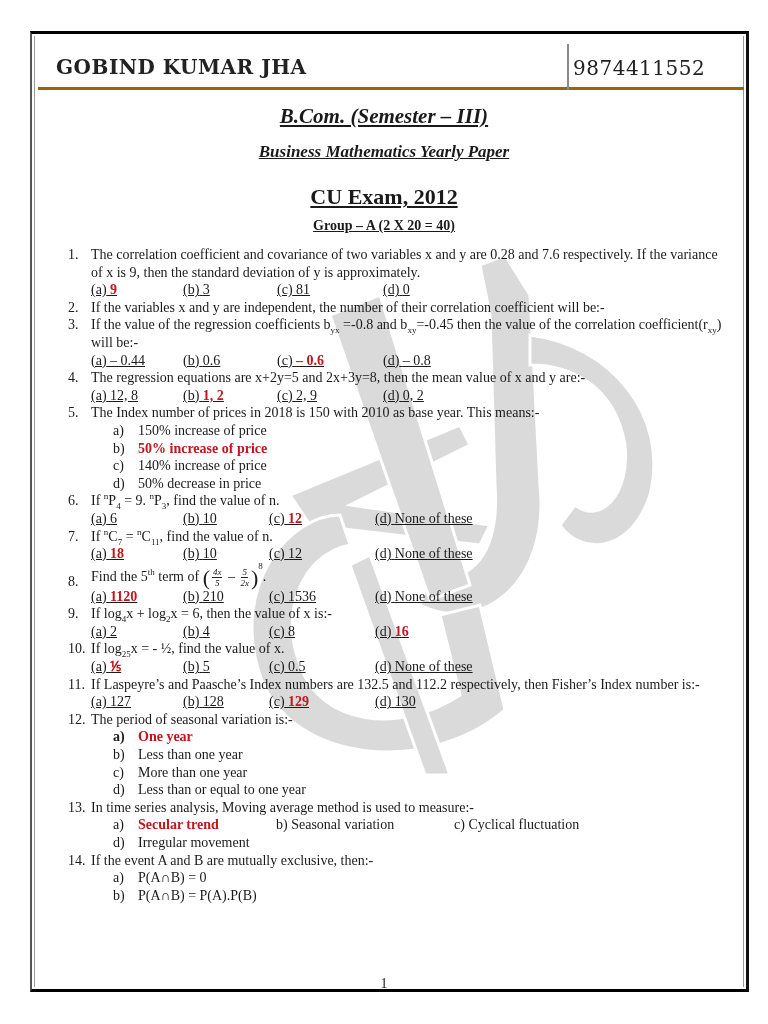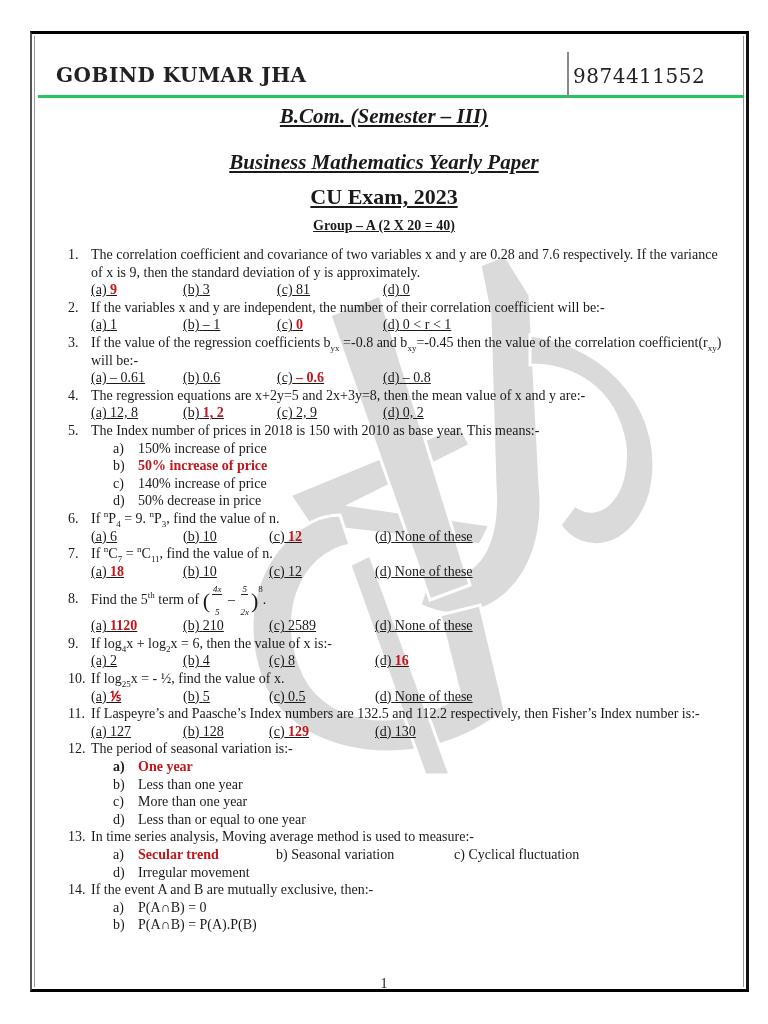--- a/index.html
+++ b/index.html
@@ -3,44 +3,44 @@
 <meta charset="utf-8">
 <style>
   html, body { margin:0; padding:0; background:#ffffff; }
   body { width:768px; height:1024px; position:relative; overflow:hidden;
          font-family:"Liberation Serif", serif; color:#1a1a1a; }
   .page-frame { position:absolute; left:30px; top:31px; width:719px; height:961px;
          border-top:3px solid #000; border-bottom:3px solid #000;
          border-left:2px solid #555; border-right:3px solid #111; box-sizing:border-box; }
   .page-frame::before { content:""; position:absolute; left:2px; right:2px; top:2px; bottom:2px;
          border-left:1px solid #999; border-right:1px solid #999; }
-  .header { position:absolute; left:38px; top:52px; width:706px; height:43px;
-         border-bottom:3px solid #22c55e; }
+  .header { position:absolute; left:38px; top:44px; width:706px; height:43px;
+         border-bottom:3px solid #a16207; }
   .header-name { position:absolute; left:18px; top:11px; font-family:"DejaVu Serif", serif;
          font-size:20px; font-weight:bold; letter-spacing:0.5px; color:#222; transform:scaleY(1.05); }
   .header-divider { position:absolute; left:529px; top:0; height:46px; border-left:2px solid #8a8a8a; }
   .header-phone { position:absolute; left:535px; top:12px; font-family:"DejaVu Serif", serif;
          font-size:20px; color:#222; letter-spacing:0.5px; }
   .title-block { position:absolute; left:0; width:768px; text-align:center; }
   .t1 { top:104px; font-size:21px; font-weight:bold; font-style:italic; text-decoration:underline; }
-  .t2 { top:142px; font-size:21px; font-weight:bold; font-style:italic; text-decoration:underline;margin-top:8px; }
+  .t2 { top:142px; font-size:17px; font-weight:bold; font-style:italic; text-decoration:underline; }
   .t3 { top:184px; font-size:22px; font-weight:bold; text-decoration:underline; }
   .t4 { top:218px; font-size:14px; font-weight:bold; text-decoration:underline; }
   .questions { position:absolute; left:68px; top:246px; width:660px; font-size:14px; line-height:17.6px; }
   .q { position:relative; padding-left:23px; }
   .q-num { position:absolute; left:0; top:0; }
   .opts-row { display:flex;text-decoration:underline; }
   .opts-row span.opt { display:inline-block; }
   .ans { color:#c0161c; font-weight:bold; }
   .sub-list { padding-left:22px; }
   .sub-item { position:relative; padding-left:25px; }
   .sub-item .letter { position:absolute; left:0; }
   sub, sup { font-size:9px; line-height:0; }
   .frac { display:inline-flex; flex-direction:column; align-items:center; vertical-align:middle;
-          font-size:9px; font-style:italic; line-height:10px; margin:0 2px;gap:12px; }
+          font-size:9px; font-style:italic; line-height:10px; margin:0 2px; }
   .frac .num { border-bottom:1px solid #222; padding:0 1px; }
   .paren { font-size:22px; vertical-align:middle; font-weight:lighter; }
   .watermark { position:absolute; left:230px; top:255px; width:440px; height:520px; pointer-events:none; opacity:0.55; }
   .page-num { position:absolute; left:0; width:768px; top:976px; text-align:center; font-size:14px; }
 </style>
 </head>
 <body>
 
 <div class="page-frame"></div>
 
@@ -56,52 +56,46 @@
     <path d="M300 80 C380 90 440 160 420 240 C400 300 350 300 330 270 L345 250 C370 270 400 240 395 190 C385 130 340 110 300 110 Z"></path>
     <path d="M60 240 L230 170 L240 190 L120 250 L260 270 L250 290 L80 270 Z"></path>
     <path d="M100 60 L150 40 L240 330 L200 345 Z"></path>
     <path d="M30 420 C0 330 60 260 110 260 L120 290 C70 300 50 360 70 410 C90 470 170 480 230 440 L210 360 L250 350 L275 455 C200 520 60 510 30 420 Z"></path>
     <path d="M140 300 L220 520 L195 520 L120 310 Z"></path>
   </g>
 </svg>
 
 <div class="title-block t1">B.Com. (Semester – III)</div>
 <div class="title-block t2">Business Mathematics Yearly Paper</div>
-<div class="title-block t3">CU Exam, 2023</div>
+<div class="title-block t3">CU Exam, 2012</div>
 <div class="title-block t4">Group – A (2 X 20 = 40)</div>
 
 <div class="questions">
 
   <div class="q">
     <span class="q-num">1.</span>
     <div>The correlation coefficient and covariance of two variables x and y are 0.28 and 7.6 respectively. If the variance of x is 9, then the standard deviation of y is approximately.</div>
     <div class="opts-row">
       <span class="opt" style="width:92px"><span>(a)</span> <span class="ans">9</span></span>
       <span class="opt" style="width:94px"><span>(b)</span> <span>3</span></span>
       <span class="opt" style="width:106px"><span>(c)</span> <span>81</span></span>
       <span class="opt"><span>(d)</span> <span>0</span></span>
     </div>
   </div>
 
   <div class="q">
     <span class="q-num">2.</span>
     <div> If the variables x and y are independent, the number of their correlation coefficient will be:-</div>
-    <div class="opts-row">
-      <span class="opt" style="width:92px"><span>(a)</span> <span>1</span></span>
-      <span class="opt" style="width:94px"><span>(b)</span> <span>– 1</span></span>
-      <span class="opt" style="width:106px"><span>(c)</span> <span class="ans">0</span></span>
-      <span class="opt"><span>(d)</span> <span>0 &lt; r &lt; 1</span></span>
-    </div>
   </div>
 
   <div class="q">
     <span class="q-num">3.</span>
     <div><span>If the value of the regression coefficients b</span><sub>yx</sub><span> =-0.8 and b</span><sub>xy</sub><span>=-0.45 then the value of the correlation coefficient(r</span><sub>xy</sub><span>) will be:-</span></div>
     <div class="opts-row">
-      <span class="opt" style="width:92px"><span>(a)</span> <span>– 0.61</span></span>
+      <span class="opt" style="width:92px"><span>(a)</span> <span>– 0.44</span></span>
       <span class="opt" style="width:94px"><span>(b)</span> <span>0.6</span></span>
       <span class="opt" style="width:106px"><span>(c)</span> <span class="ans">– 0.6</span></span>
       <span class="opt"><span>(d)</span> <span>– 0.8</span></span>
     </div>
   </div>
 
   <div class="q">
     <span class="q-num">4.</span>
     <div>The regression equations are x+2y=5 and 2x+3y=8, then the mean value of x and y are:-</div>
     <div class="opts-row">
@@ -150,21 +144,21 @@
     <div><span>Find the 5</span><sup>th</sup><span> term of </span><span class="paren">(</span><span class="frac">
           <span class="num">4x</span>
           <span>5</span>
         </span> – <span class="frac">
           <span class="num">5</span>
           <span>2x</span>
         </span><span class="paren">)</span><sup style="position:relative;top:-6px">8</sup><span>.</span></div>
     <div class="opts-row">
       <span class="opt" style="width:92px"><span>(a)</span> <span class="ans">1120</span></span>
       <span class="opt" style="width:86px"><span>(b)</span> <span>210</span></span>
-      <span class="opt" style="width:106px"><span>(c)</span> <span>2589</span></span>
+      <span class="opt" style="width:106px"><span>(c)</span> <span>1536</span></span>
       <span class="opt"><span>(d)</span> <span>None of these</span></span>
     </div>
   </div>
 
   <div class="q">
     <span class="q-num">9.</span>
     <div><span>If log</span><sub>4</sub><span>x + log</span><sub>2</sub><span>x = 6, then the value of x is:-</span></div>
     <div class="opts-row">
       <span class="opt" style="width:92px"><span>(a)</span> <span>2</span></span>
       <span class="opt" style="width:86px"><span>(b)</span> <span>4</span></span>

